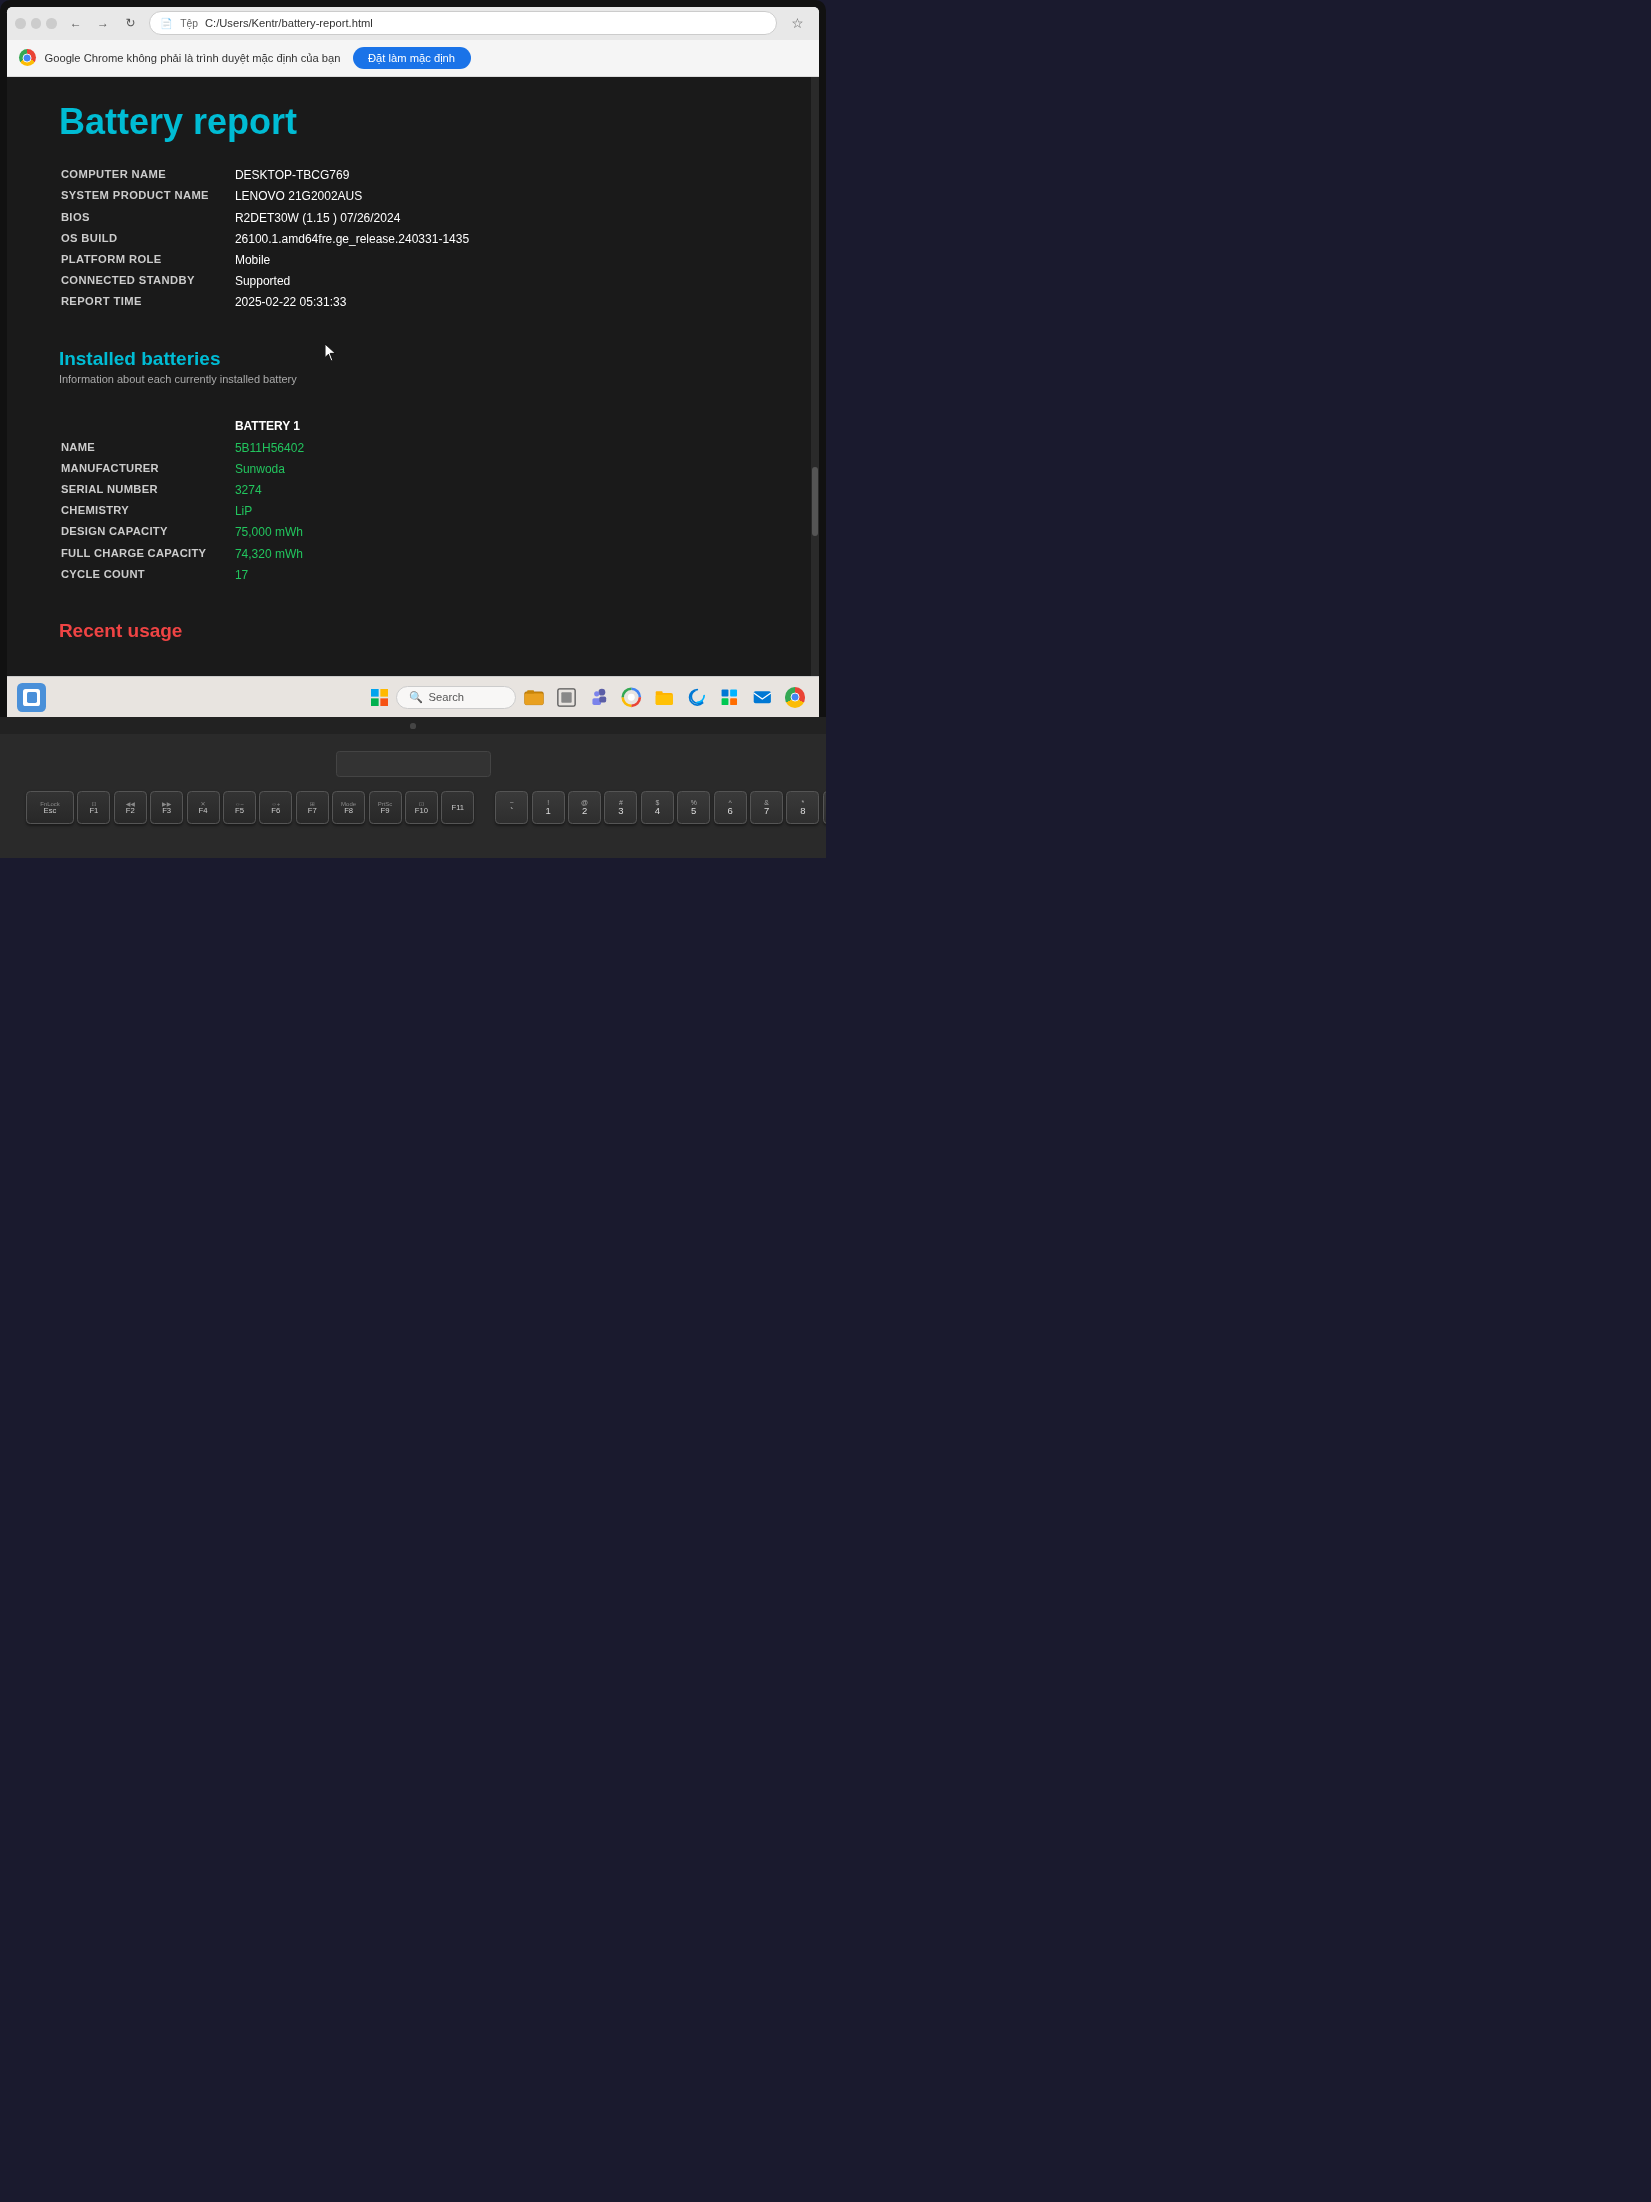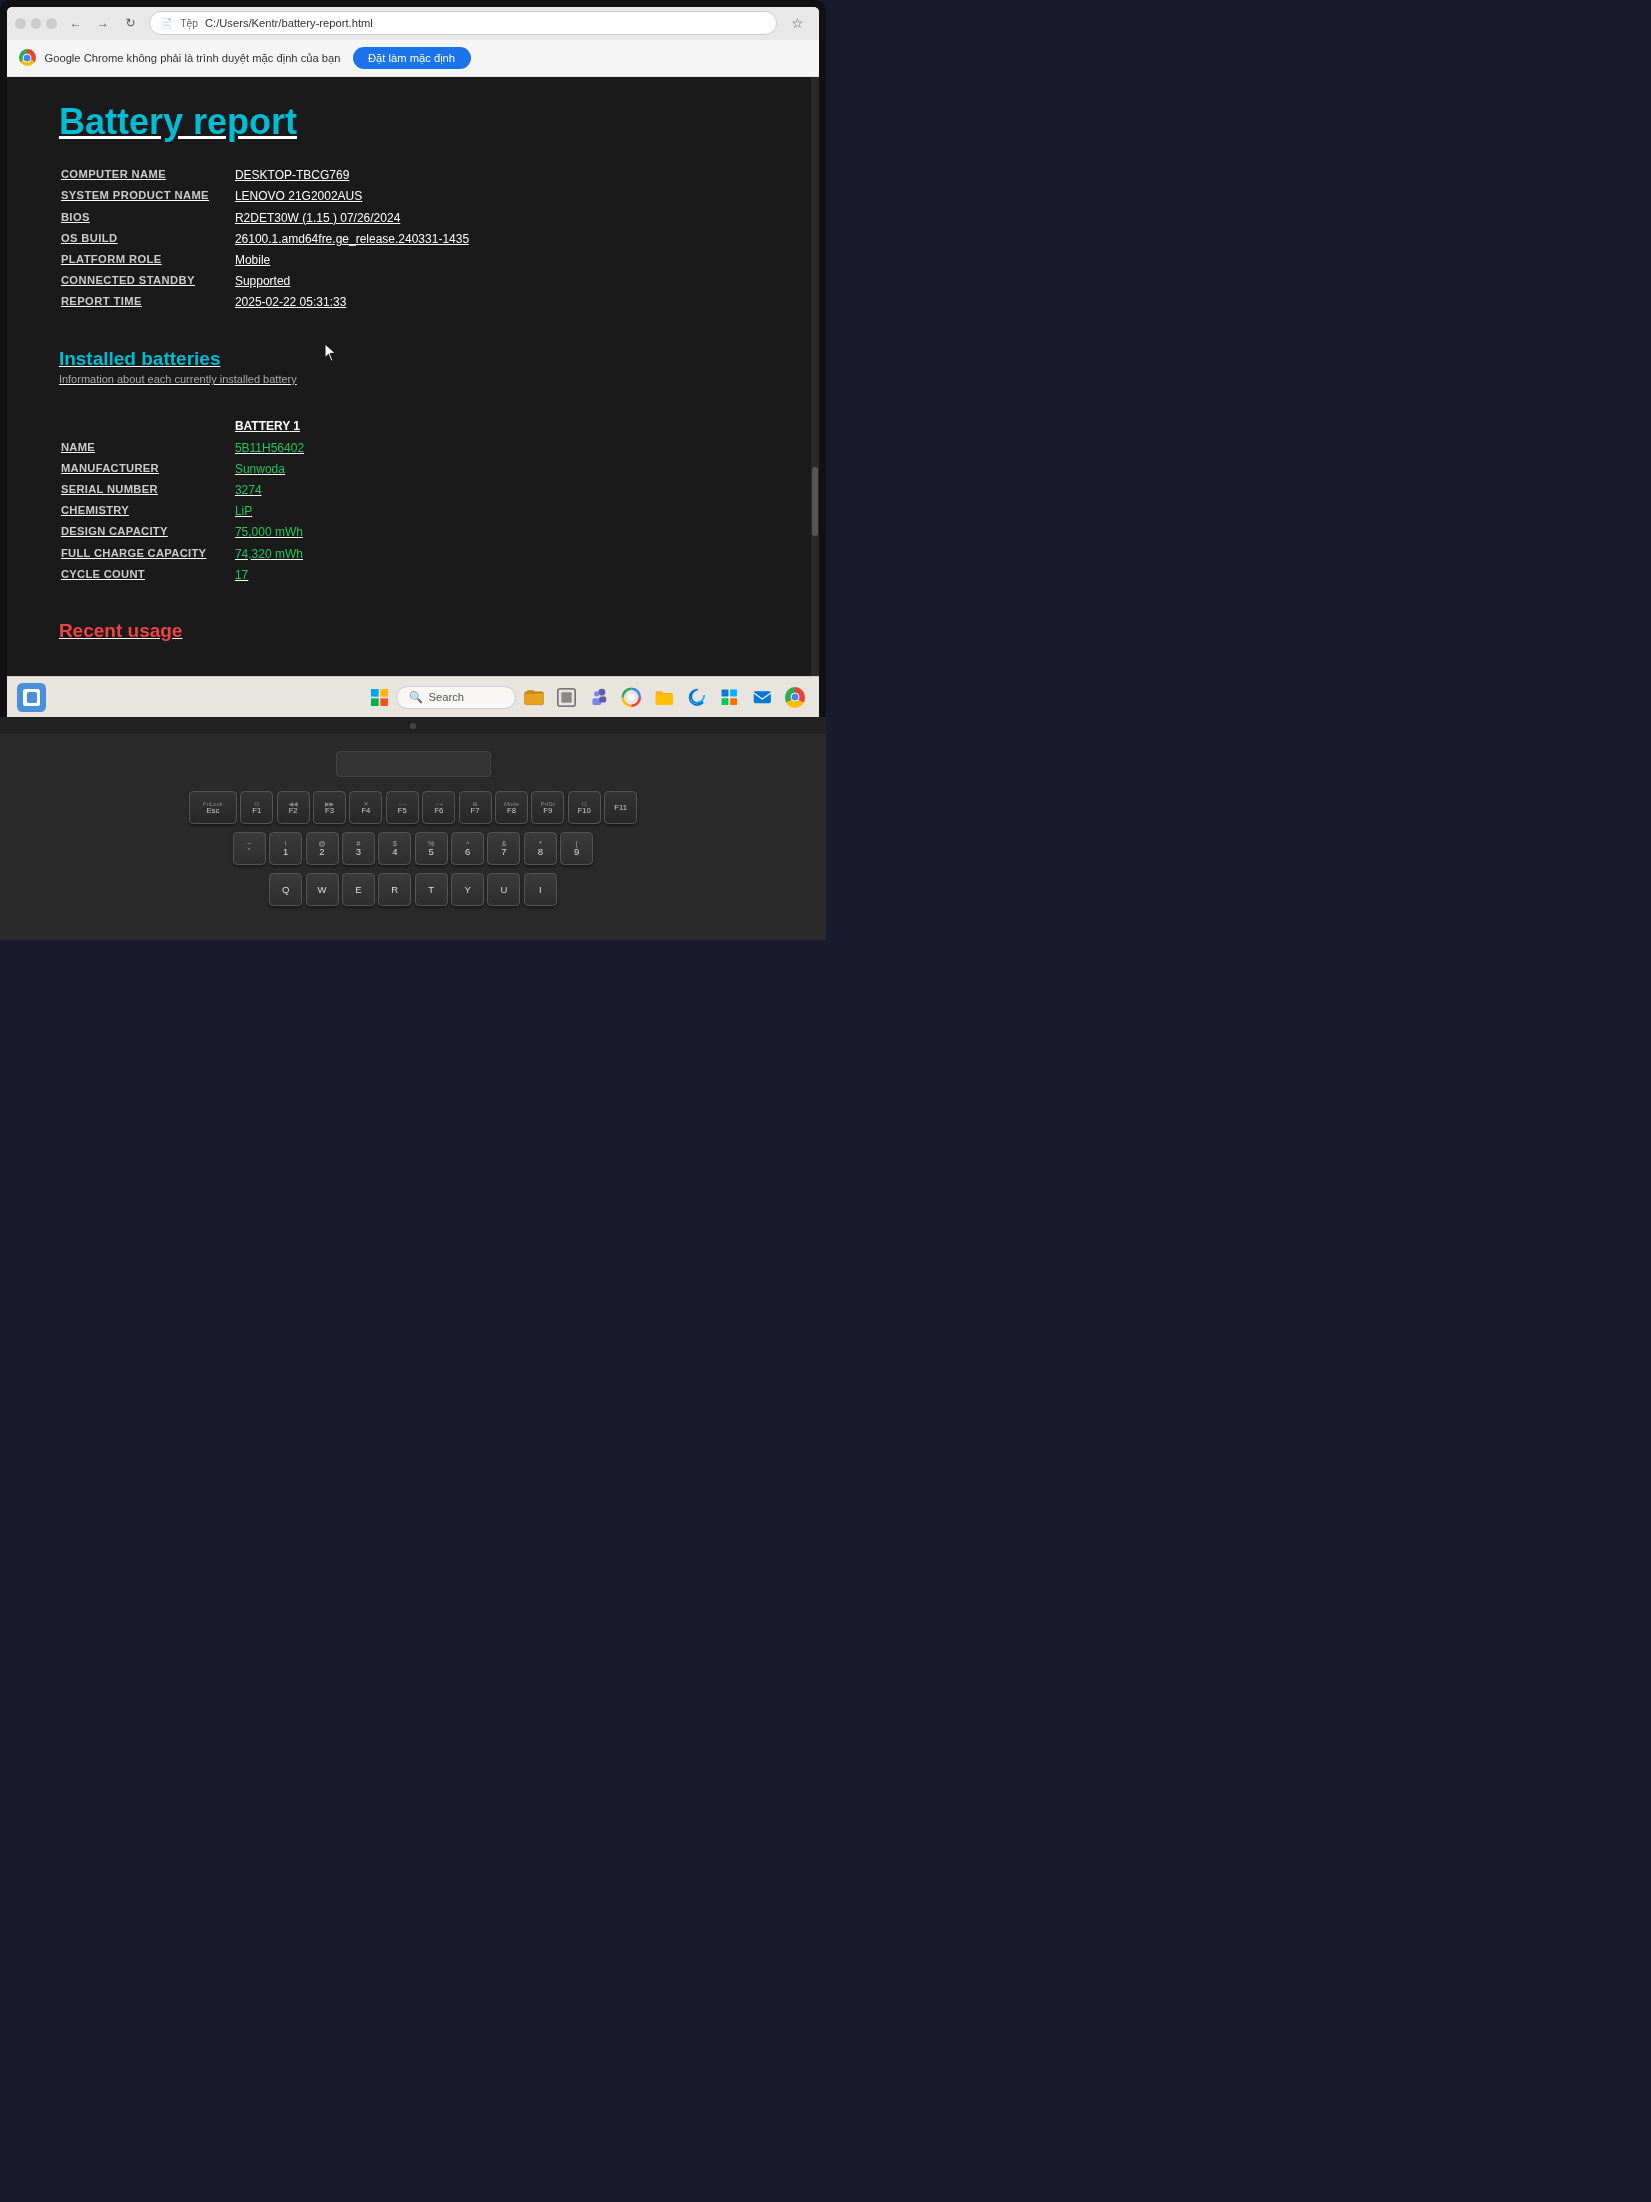--- a/index.html
+++ b/index.html
@@ -315,22 +315,21 @@
     }
     .touchpad {
       width: 155px; height: 26px;
       background: #333;
       border-radius: 3.4px;
       border: 0.9px solid #444;
     }
 
     .keyboard {
       display: flex;
-      flex-direction: column;
-      gap: 8px;
+      gap: 21px;
       align-items: center;
     }
     .key-row {
       display: flex;
       gap: 3.4px;
       justify-content: center;
     }
     .key {
       background: linear-gradient(180deg, #3a3a3a 0%, #2e2e2e 100%);
       border: 0.9px solid #555;
@@ -398,21 +397,21 @@
         </div>
         <button class="star-btn">☆</button>
       </div>
 
       <div class="chrome-infobar">
         <div class="chrome-logo"></div>
         <span>Google Chrome không phải là trình duyệt mặc định của bạn</span>
         <button class="set-default-btn">Đặt làm mặc định</button>
       </div>
 
-      <div class="battery-content" style="position:relative;text-decoration:underline;">
+      <div class="battery-content" style="position:relative;">
 
         <div class="battery-title">Battery report</div>
 
         <table class="system-info-table">
           <tbody id="system-info-body">
           <tr>
                 <td>COMPUTER NAME</td>
                 <td>DESKTOP-TBCG769</td>
               </tr>
               <tr>

